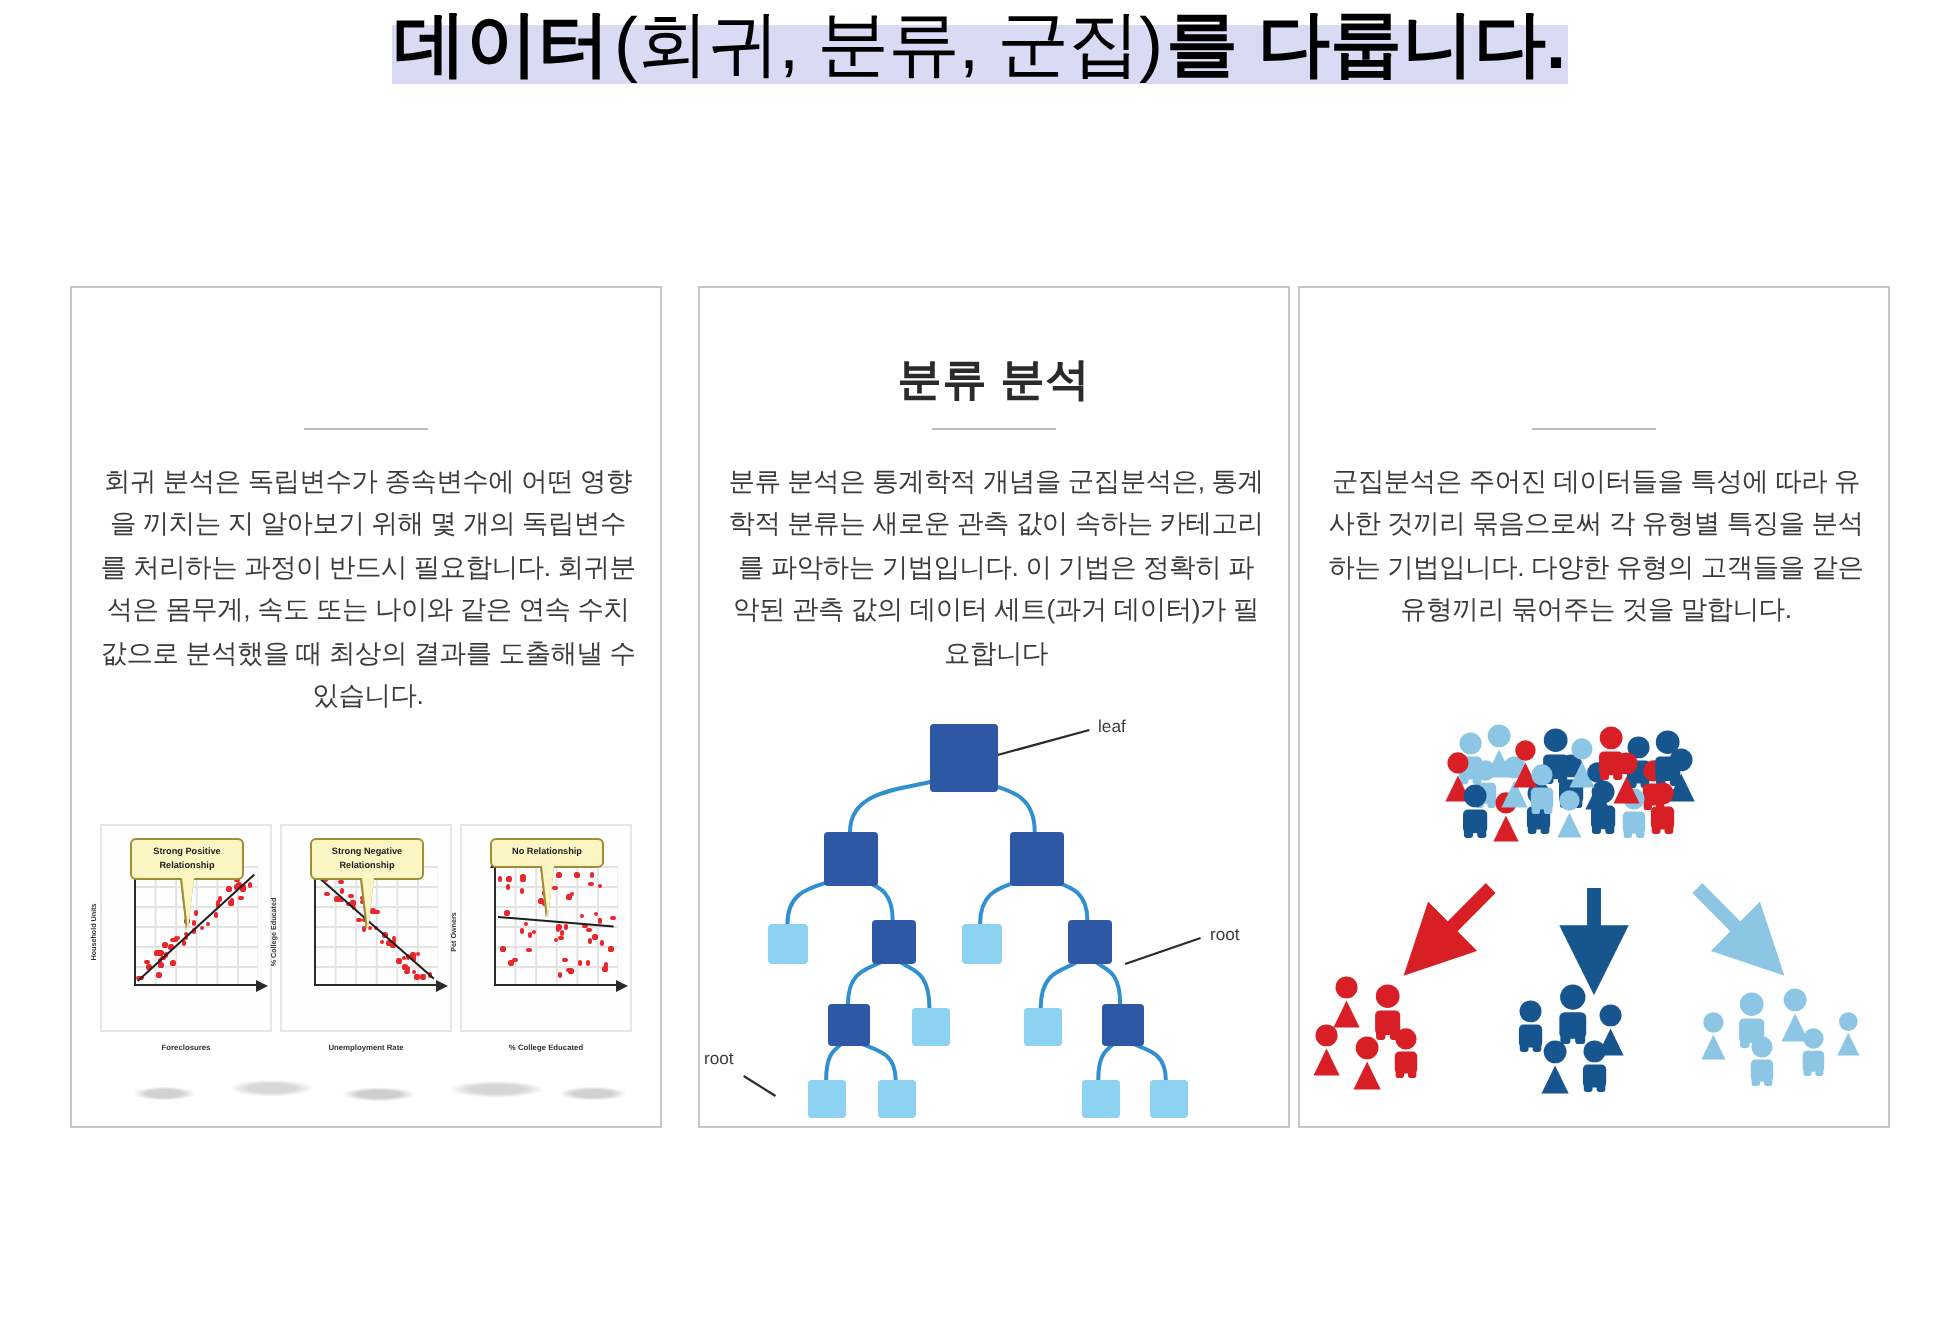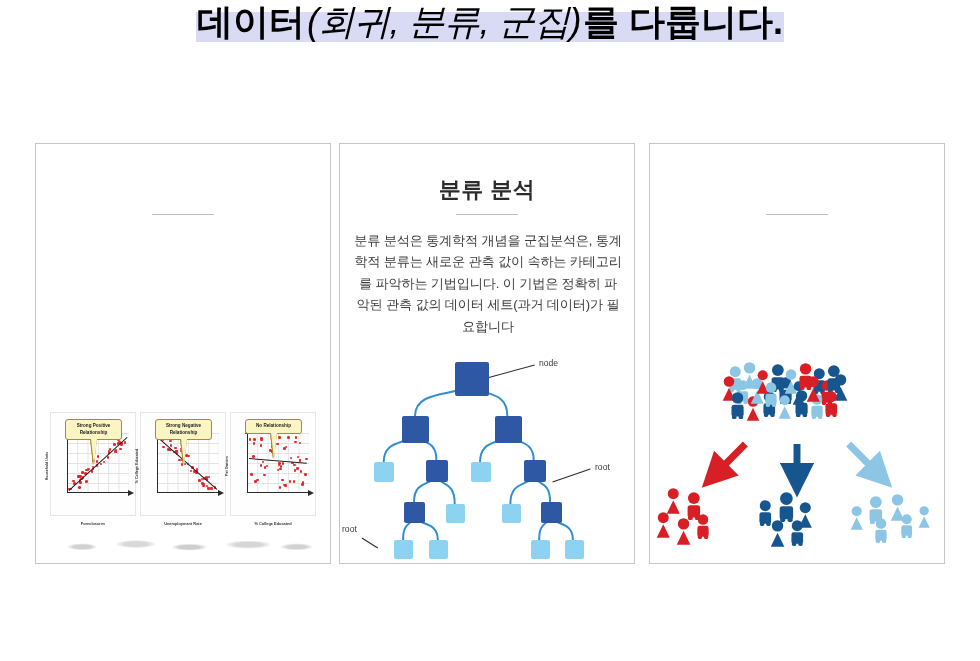--- a/index.html
+++ b/index.html
@@ -18,30 +18,30 @@
   }
   .title-line { line-height:1.0; white-space:nowrap; }
   .title-line-1 { font-size:35px; margin-bottom:6px; }
   .title-line-2 { font-size:36px; }
   .hl {
     display:inline;
     font-weight:bold; color:#000;
     background:linear-gradient(to top, #d9daf4 0%, #d9daf4 72%, rgba(217,218,244,0) 72%);
     padding:0 1px;
   }
-  .hl.light { font-weight:normal; letter-spacing:-0.5px;font-style:italic; }
+  .hl.light { font-weight:normal; letter-spacing:-0.5px; }
 
   
   .cards { position:absolute; left:0; top:143px; width:980px; height:422px; }
   .card {
     position:absolute; top:0; width:296px; height:421px;
     background:#ffffff; border:1px solid #c6c6c6;
   }
   #card-0 { left:35px; }
-  #card-1 { left:339px;padding-left:40px; }
+  #card-1 { left:349px;padding-left:40px; }
   #card-2 { left:649px; }
 
   .card-title {
     position:absolute; left:0; top:31px; width:100%;
     text-align:center; font-size:22px; font-weight:bold;
     color:#2b2b2b; letter-spacing:0.5px;
   }
   .card-divider {
     position:absolute; left:50%; top:70px; margin-left:-31px;
     width:62px; height:1px; background:#bdbdbd;
@@ -145,20 +145,21 @@
   <div class="title-block">
     <div class="title-line title-line-2">
       <span class="hl">데이터</span><span class="hl light">(회귀, 분류, 군집)</span><span class="hl">를 다룹니다.</span>
     </div>
   </div>
 
   <div class="cards">
 
     <div class="card" id="card-0">
       <div class="card-divider"></div>
+      <div class="card-body">회귀 분석은 독립변수가 종속변수에 어떤 영향을 끼치는 지 알아보기 위해 몇 개의 독립변수를 처리하는 과정이 반드시 필요합니다. 회귀분석은 몸무게, 속도 또는 나이와 같은 연속 수치값으로 분석했을 때 최상의 결과를 도출해낼 수있습니다.</div>
 
       <div class="card-figure" id="fig-regression">
         <div class="scatter-row">
 
           <div class="scatter">
             <div class="sc-ylab">Household Units</div>
             <div class="sc-plot">
               <div class="sc-grid"></div>
               <div class="sc-axis-y">
                   <span class="sc-arrow-y"></span>
@@ -408,29 +409,30 @@
               <div class="tnode inner" style="left: 184px; top: 108px; width: 22px; height: 22px; background: rgb(46, 87, 164);"></div>
               <div class="tnode inner" style="left: 64px; top: 150px; width: 21px; height: 21px; background: rgb(46, 87, 164);"></div>
               <div class="tnode leaf" style="left: 106px; top: 152px; width: 19px; height: 19px; background: rgb(142, 210, 242);"></div>
               <div class="tnode leaf" style="left: 162px; top: 152px; width: 19px; height: 19px; background: rgb(142, 210, 242);"></div>
               <div class="tnode inner" style="left: 201px; top: 150px; width: 21px; height: 21px; background: rgb(46, 87, 164);"></div>
               <div class="tnode leaf" style="left: 54px; top: 188px; width: 19px; height: 19px; background: rgb(142, 210, 242);"></div>
               <div class="tnode leaf" style="left: 89px; top: 188px; width: 19px; height: 19px; background: rgb(142, 210, 242);"></div>
               <div class="tnode leaf" style="left: 191px; top: 188px; width: 19px; height: 19px; background: rgb(142, 210, 242);"></div>
               <div class="tnode leaf" style="left: 225px; top: 188px; width: 19px; height: 19px; background: rgb(142, 210, 242);"></div>
             </div>
-          <div class="tree-label" id="label-root" style="left: 199px; top: 6px;">node</div>
+          <div class="tree-label" id="label-root" style="left: 199px; top: 6px;">leaf</div>
           <div class="tree-label" id="label-node" style="left: 255px; top: 110px;">root</div>
           <div class="tree-label" id="label-leaf" style="left: 2px; top: 172px;">root</div>
         </div>
       </div>
     </div>
 
     <div class="card" id="card-2">
       <div class="card-divider"></div>
+      <div class="card-body">군집분석은 주어진 데이터들을 특성에 따라 유사한 것끼리 묶음으로써 각 유형별 특징을 분석하는 기법입니다. 다양한 유형의 고객들을 같은 유형끼리 묶어주는 것을 말합니다.</div>
 
       <div class="card-figure" id="fig-cluster">
         <div class="cluster-wrap" id="cluster-canvas">
             <div class="person" style="left: 78px; top: 8px; width: 14.56px; height: 26px; z-index: 5;"><svg width="14.560000000000002" height="26" viewBox="0 0 14.560000000000002 26" fill="#8cc6e4">
                 <circle cx="7.280000000000001" cy="5.681" r="5.501600000000001"></circle>
                 <rect x="1.4560000000000004" y="12.259" width="11.648000000000003" height="11.44" rx="2.3296000000000006"></rect>
                 <rect x="1.8928000000000003" y="15.6" width="4.368" height="10.4" rx="1.4560000000000004"></rect>
                 <rect x="8.2992" y="15.6" width="4.368" height="10.4" rx="1.4560000000000004"></rect>
               </svg></div>
             <div class="person" style="left: 92px; top: 4px; width: 15.12px; height: 27px; z-index: 6;"><svg width="15.120000000000001" height="27" viewBox="0 0 15.120000000000001 27" fill="#8cc6e4">

